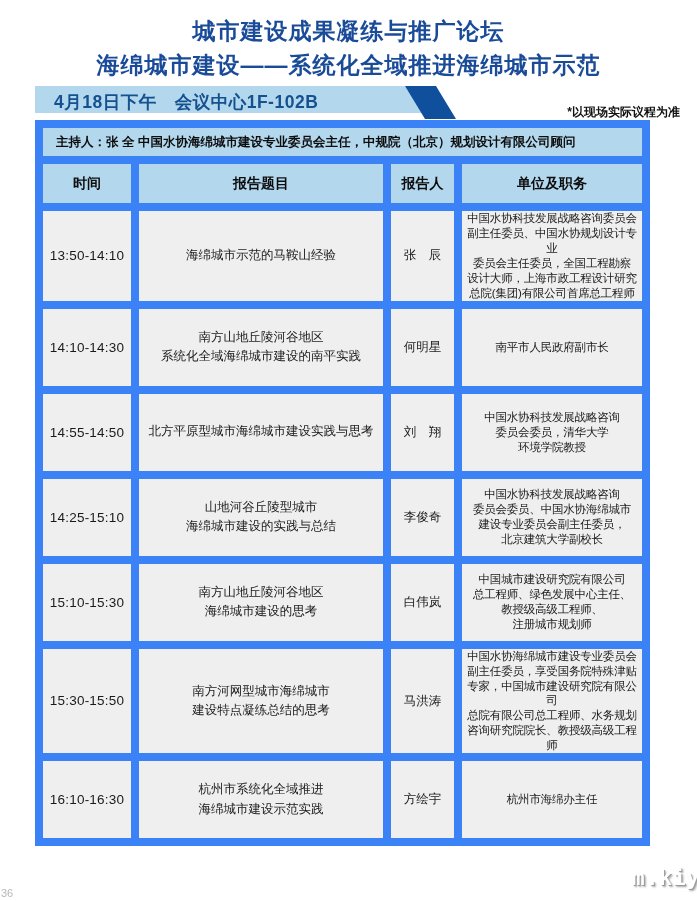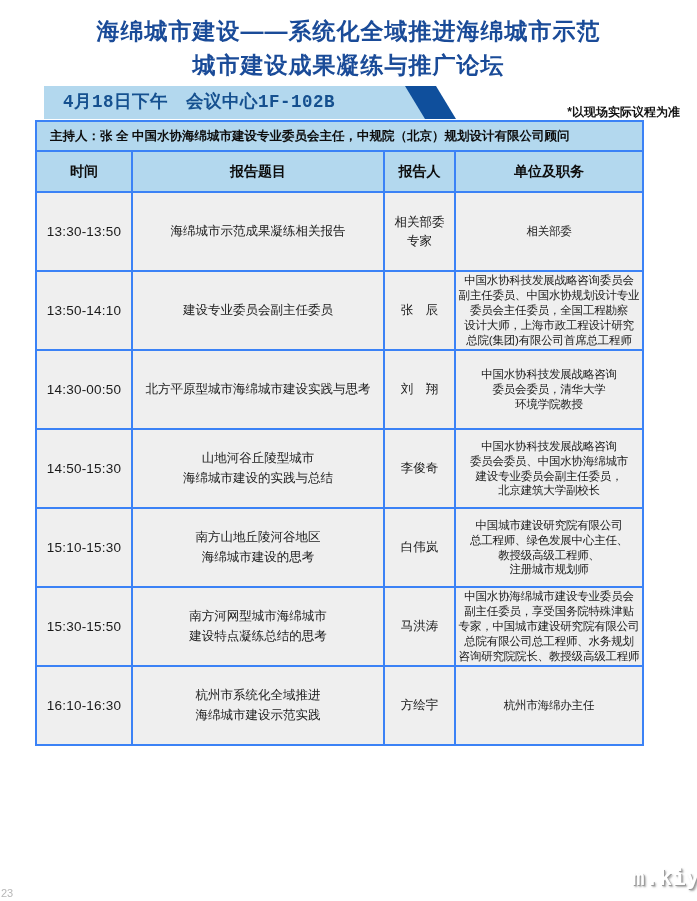--- a/index.html
+++ b/index.html
@@ -10,45 +10,44 @@
     color:#1a1a1a;
   }
   
   .page-title{
     position:absolute;top:14px;left:0;width:697px;
     text-align:center;font-weight:bold;font-size:23px;line-height:34px;
     color:#1a4b98;letter-spacing:1px;
   }
   
   .datebar-main{
-    position:absolute;left:44px;top:86px;width:390px;height:33px;
+    position:absolute;left:35px;top:86px;width:390px;height:27px;
     background:#b3d8ee;
     clip-path:polygon(0 0,370px 0,390px 100%,0 100%);
-    font-family:Liberation Mono, monospace;
   }
   .datebar-main .bar-text{
     display:block;padding-left:19px;line-height:33px;
     font-size:17.5px;font-weight:bold;color:#15508f;letter-spacing:.5px;
   }
   .datebar-band{
     position:absolute;left:405px;top:86px;width:51px;height:33px;
     background:#0f4f9c;
     clip-path:polygon(0 0,31px 0,51px 100%,20px 100%);
   }
   .session-note{
     position:absolute;top:104px;right:17px;
     font-size:12px;font-weight:600;color:#111;
   }
   
   table.agenda{
     position:absolute;left:35px;top:120px;width:607px;
     border-collapse:collapse;table-layout:fixed;
   }
   table.agenda td,table.agenda th{
-    border:2px solid #3b82f6;
+    border:8px solid #3b82f6;
     text-align:center;vertical-align:middle;
     white-space:pre-line;overflow:hidden;
   }
   tr.host-row td{
     height:28px;background:#b3d8ee;text-align:left;
     padding:0 6px 0 13px;font-size:12.5px;font-weight:bold;color:#0d0d0d;
     white-space:nowrap;
   }
   tr.head-row th{
     height:37px;background:#b3d8ee;
@@ -70,22 +69,22 @@
   }
   .page-mark{
     position:absolute;left:1px;top:887px;
     font-size:11px;color:#b7b7b7;
   }
 </style>
 </head>
 <body>
 
 <div class="page-title">
+  <div>城市建设成果凝练与推广论坛</div>
   <div>海绵城市建设——系统化全域推进海绵城市示范</div>
-  <div>城市建设成果凝练与推广论坛</div>
 </div>
 
 <div class="datebar-main">
   <span class="bar-text">4月18日下午　会议中心1F-102B</span>
 </div>
 <div class="datebar-band"></div>
 
 <div class="session-note">*以现场实际议程为准</div>
 
 <table class="agenda">
@@ -100,46 +99,46 @@
       <td colspan="4">主持人：张 全  中国水协海绵城市建设专业委员会主任，中规院（北京）规划设计有限公司顾问</td>
     </tr>
     <tr class="head-row">
       <th>时间</th>
       <th>报告题目</th>
       <th>报告人</th>
       <th>单位及职务</th>
     </tr>
 
     <tr class="data-row">
-      <td class="c-time">13:30-13:50</td>
-      <td class="c-topic">海绵城市示范成果凝练相关报告</td>
-      <td class="c-speaker">相关部委
-专家</td>
-      <td class="c-affil">相关部委</td>
-    </tr>
-    <tr class="data-row">
       <td class="c-time">13:50-14:10</td>
-      <td class="c-topic">建设专业委员会副主任委员</td>
+      <td class="c-topic">海绵城市示范的马鞍山经验</td>
       <td class="c-speaker">张　辰</td>
       <td class="c-affil">中国水协科技发展战略咨询委员会
 副主任委员、中国水协规划设计专业
 委员会主任委员，全国工程勘察
 设计大师，上海市政工程设计研究
 总院(集团)有限公司首席总工程师</td>
     </tr>
     <tr class="data-row">
-      <td class="c-time">14:30-00:50</td>
+      <td class="c-time">14:10-14:30</td>
+      <td class="c-topic">南方山地丘陵河谷地区
+系统化全域海绵城市建设的南平实践</td>
+      <td class="c-speaker">何明星</td>
+      <td class="c-affil">南平市人民政府副市长</td>
+    </tr>
+    <tr class="data-row">
+      <td class="c-time">14:55-14:50</td>
       <td class="c-topic">北方平原型城市海绵城市建设实践与思考</td>
       <td class="c-speaker">刘　翔</td>
       <td class="c-affil">中国水协科技发展战略咨询
 委员会委员，清华大学
 环境学院教授</td>
     </tr>
     <tr class="data-row">
-      <td class="c-time">14:50-15:30</td>
+      <td class="c-time">14:25-15:10</td>
       <td class="c-topic">山地河谷丘陵型城市
 海绵城市建设的实践与总结</td>
       <td class="c-speaker">李俊奇</td>
       <td class="c-affil">中国水协科技发展战略咨询
 委员会委员、中国水协海绵城市
 建设专业委员会副主任委员，
 北京建筑大学副校长</td>
     </tr>
     <tr class="data-row">
       <td class="c-time">15:10-15:30</td>
@@ -166,13 +165,13 @@
       <td class="c-time">16:10-16:30</td>
       <td class="c-topic">杭州市系统化全域推进
 海绵城市建设示范实践</td>
       <td class="c-speaker">方绘宇</td>
       <td class="c-affil">杭州市海绵办主任</td>
     </tr>
   </tbody>
 </table>
 
 <div class="watermark">m.kiyl</div>
-<div class="page-mark">23</div>
+<div class="page-mark">36</div>
 
 </body></html>

